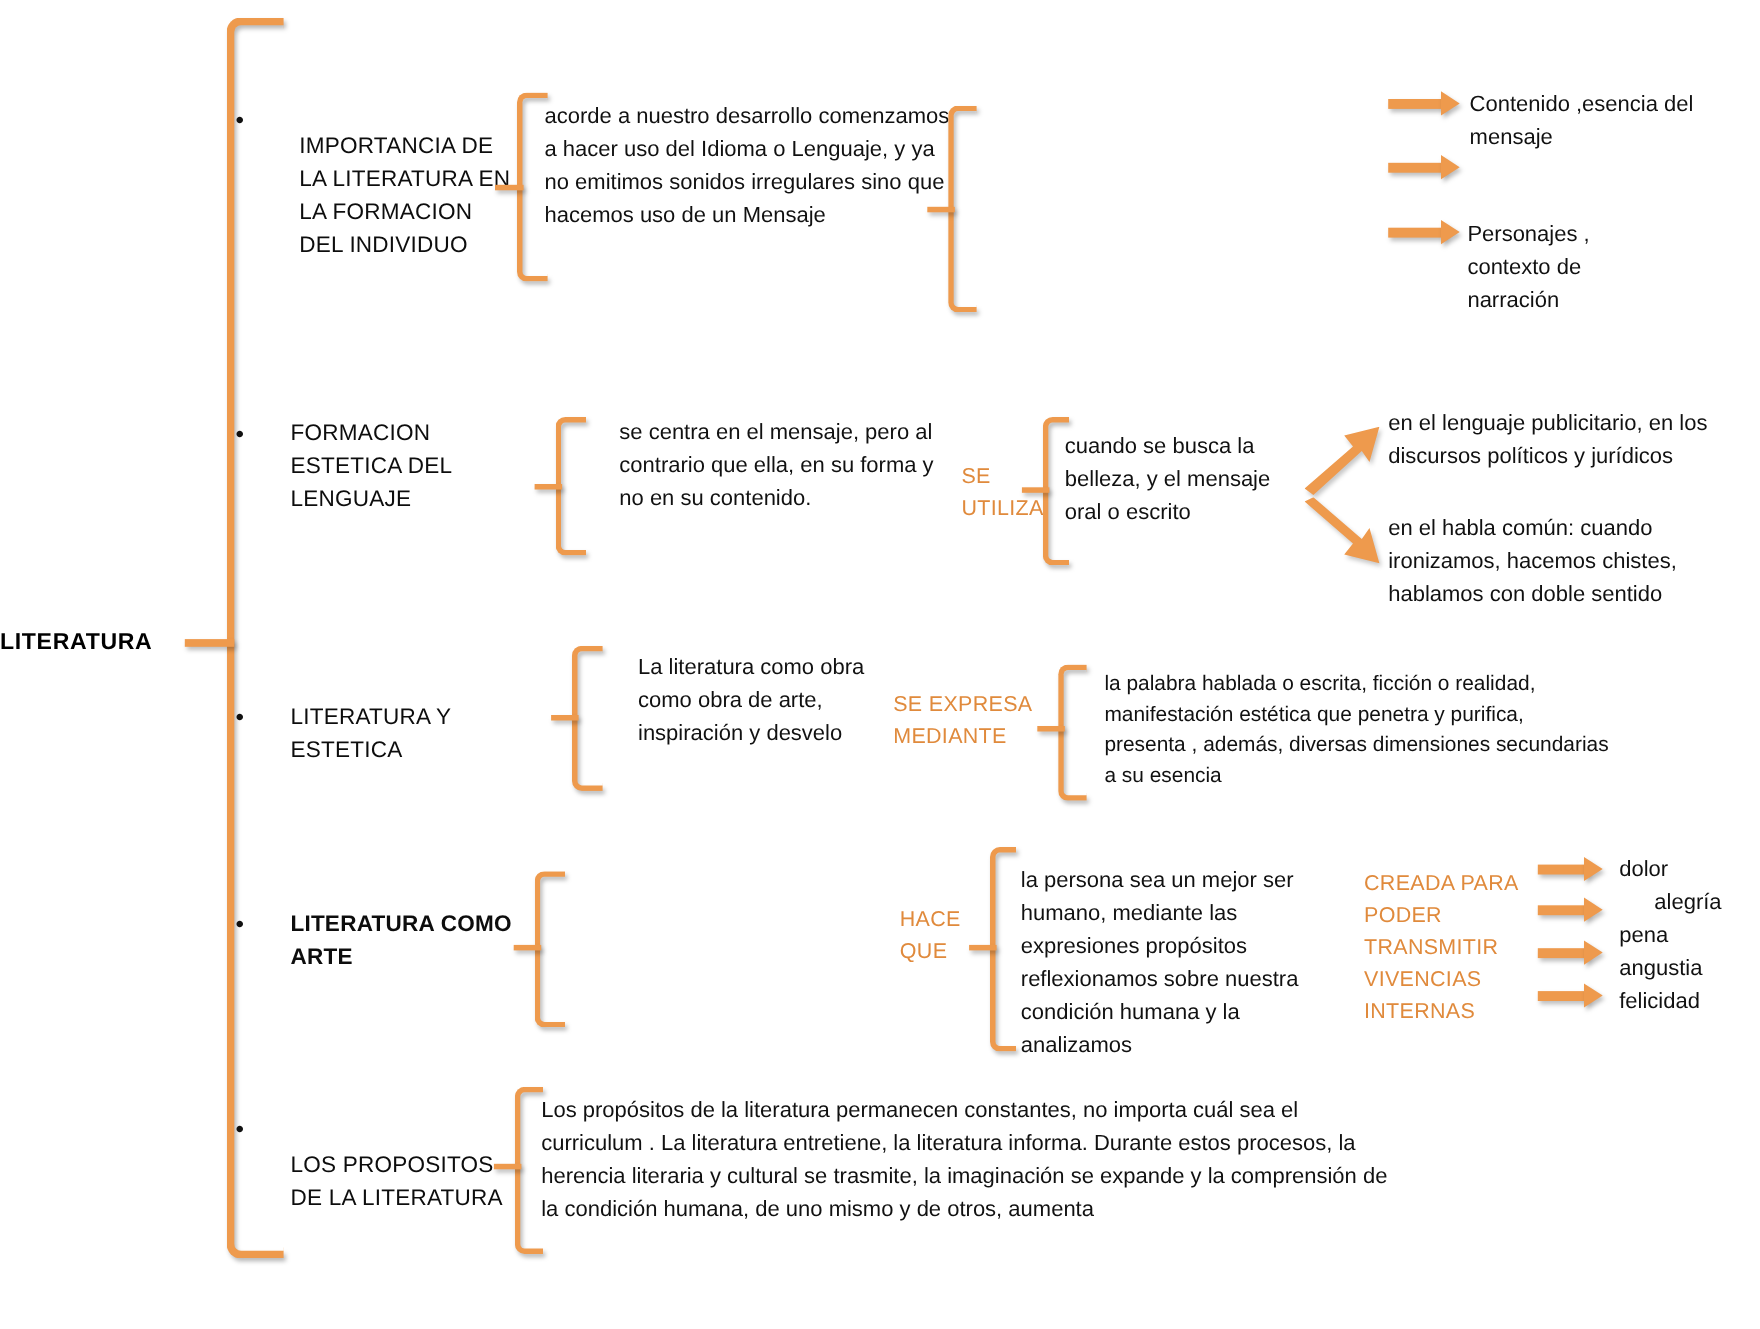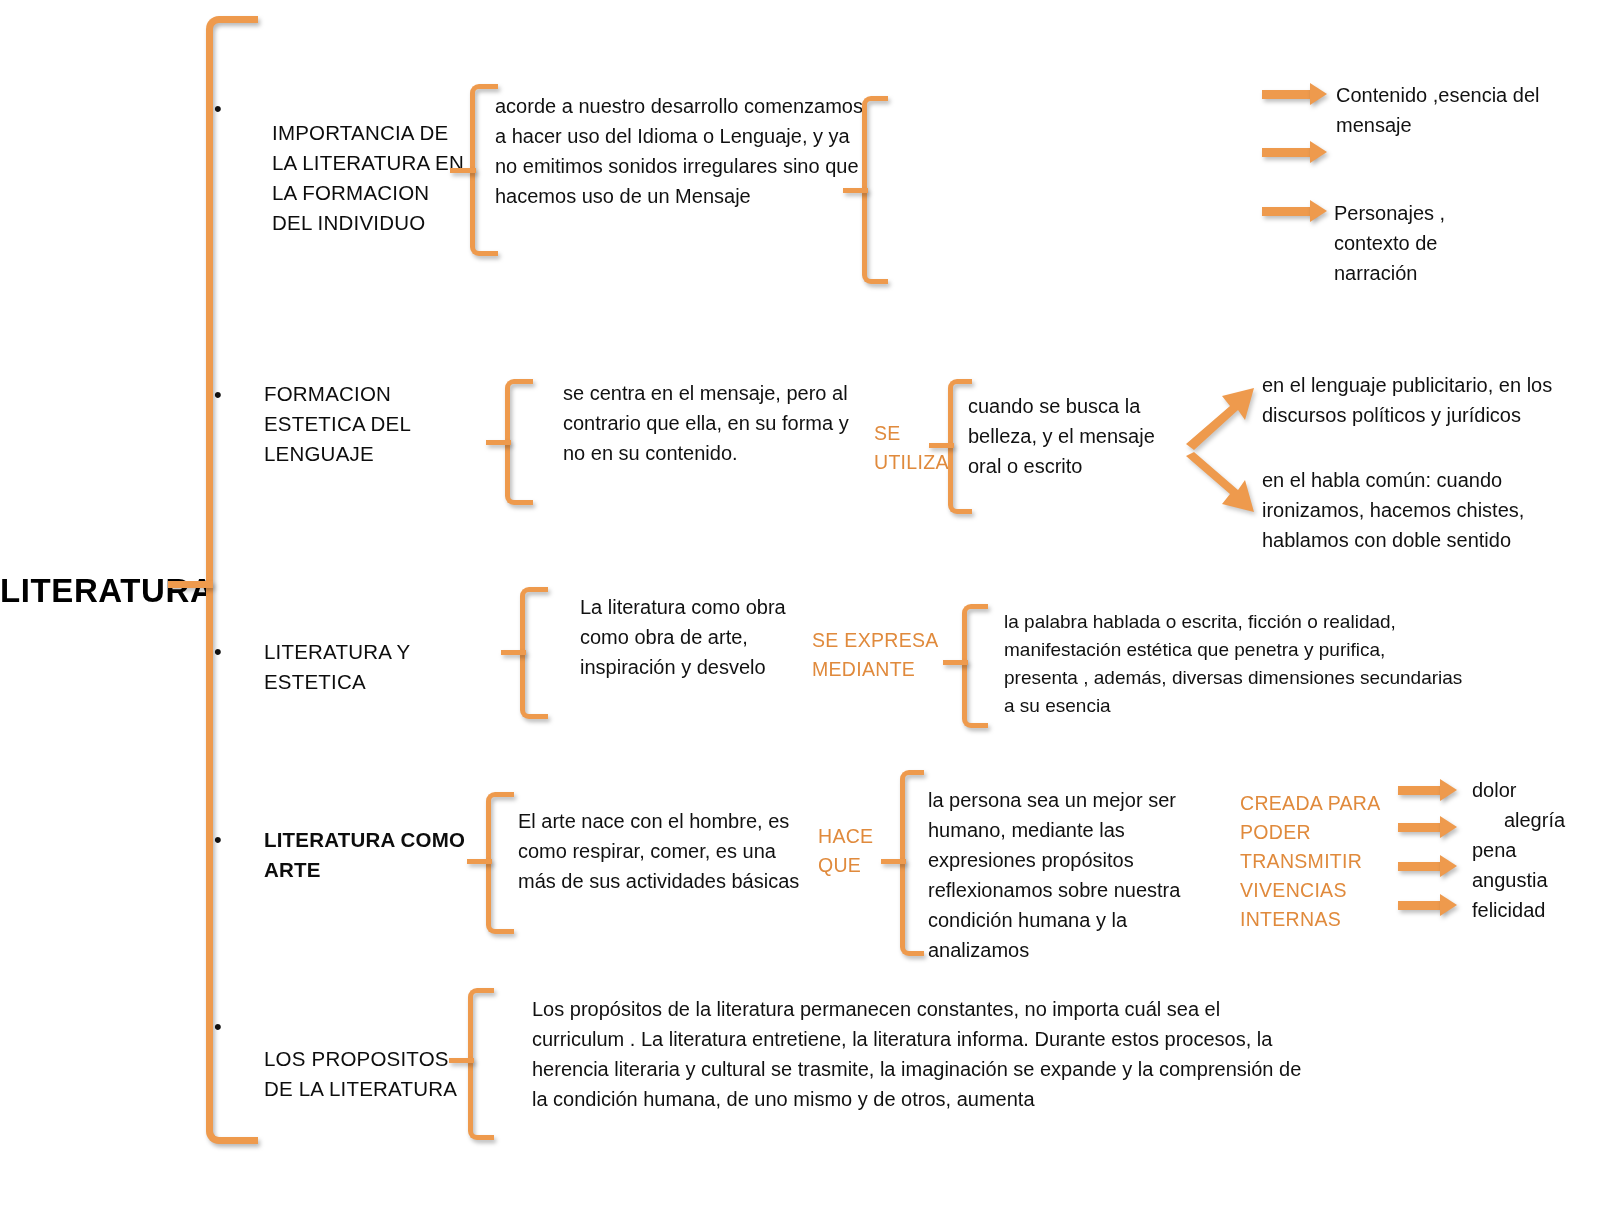--- a/index.html
+++ b/index.html
@@ -36,21 +36,21 @@
     line-height:28px;
     color:#111111;
   }
   .connector-label{
     font-size:19.5px;
     line-height:29px;
     color:#E08A3C;
     letter-spacing:0.3px;
   }
   .root-label{
-    font-size:33px;
+    font-size:21px;
     font-weight:bold;
     color:#000;
     letter-spacing:0.6px;
   }
   .bullet{
     font-size:22px;
     line-height:1;
     color:#111;
   }
 
@@ -175,21 +175,20 @@
 
   <div class="bracket" style="left:962px; top:604px; width:26px; height:124px;"></div>
   <div class="bracket-stem" style="left:943px; top:660px; width:25px;"></div>
   <div class="abs body-text-sm" style="left:1004px; top:608px; width:460px;">la palabra hablada o escrita, ficción o realidad, manifestación estética que penetra y purifica, presenta , además, diversas dimensiones secundarias a su esencia</div>
 
   <div class="abs bullet" style="left:214px; top:829px;">•</div>
   <div class="abs node-title" style="left:264px; top:825px; width:210px;font-weight:bold;">LITERATURA COMO ARTE</div>
 
   <div class="bracket" style="left:486px; top:792px; width:28px; height:142px;"></div>
   <div class="bracket-stem" style="left:467px; top:859px; width:25px;"></div>
-  <div class="abs body-text" style="left:518px; top:806px; width:288px;">El arte nace con el hombre, es como respirar, comer, es una más de sus actividades básicas</div>
 
   <div class="abs connector-label" style="left:818px; top:822px; width:70px;">HACE QUE</div>
 
   <div class="bracket" style="left:900px; top:770px; width:24px; height:186px;"></div>
   <div class="bracket-stem" style="left:881px; top:859px; width:25px;"></div>
   <div class="abs body-text" style="left:928px; top:785px; width:275px;">la persona sea un mejor ser humano,  mediante las expresiones propósitos reflexionamos sobre nuestra condición humana y la analizamos</div>
 
   <div class="abs connector-label" style="left:1240px; top:789px; width:150px;">CREADA PARA PODER TRANSMITIR VIVENCIAS INTERNAS</div>
 
   <div class="arrow-h" style="left:1398px; top:786px; width:46px;"></div>
@@ -208,17 +207,17 @@
   <div class="abs body-text" style="left:1472px; top:805px; width:125px;text-align:center;">alegría</div>
   <div class="abs body-text" style="left:1472px; top:835px; width:125px;">pena</div>
   <div class="abs body-text" style="left:1472px; top:865px; width:125px;">angustia</div>
   <div class="abs body-text" style="left:1472px; top:895px; width:125px;">felicidad</div>
 
   <div class="abs bullet" style="left:214px; top:1016px;">•</div>
   <div class="abs node-title" style="left:264px; top:1012px; width:205px;margin-top:32px;">LOS PROPOSITOS DE LA LITERATURA</div>
 
   <div class="bracket" style="left:468px; top:988px; width:26px; height:152px;"></div>
   <div class="bracket-stem" style="left:449px; top:1058px; width:25px;"></div>
-  <div class="abs body-text" style="left:492px; top:994px; width:775px;margin-left:40px;">Los propósitos de la literatura permanecen constantes, no importa cuál sea el curriculum . La literatura entretiene, la literatura informa. Durante estos procesos, la herencia literaria y cultural se trasmite, la imaginación se expande y la comprensión de la condición humana, de uno mismo y de otros, aumenta</div>
+  <div class="abs body-text" style="left:492px; top:994px; width:775px;">Los propósitos de la literatura permanecen constantes, no importa cuál sea el curriculum . La literatura entretiene, la literatura informa. Durante estos procesos, la herencia literaria y cultural se trasmite, la imaginación se expande y la comprensión de la condición humana, de uno mismo y de otros, aumenta</div>
 
   <div class="wm" style="left:75px; top:1182px;"></div>
 
 </div>
 
 </body></html>

